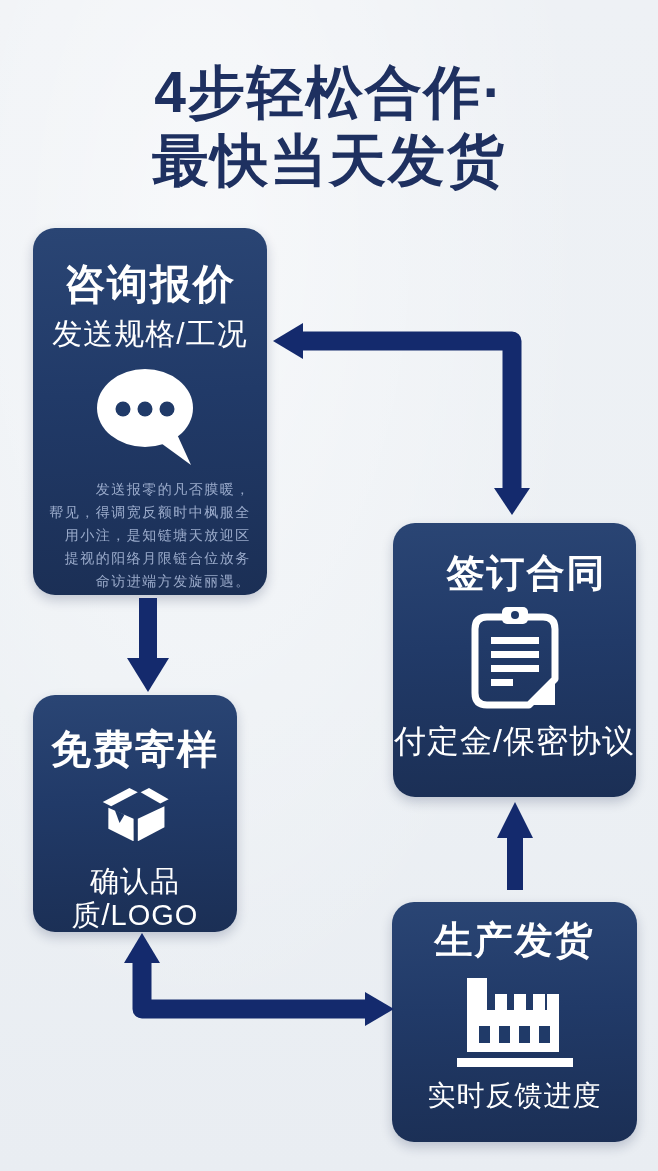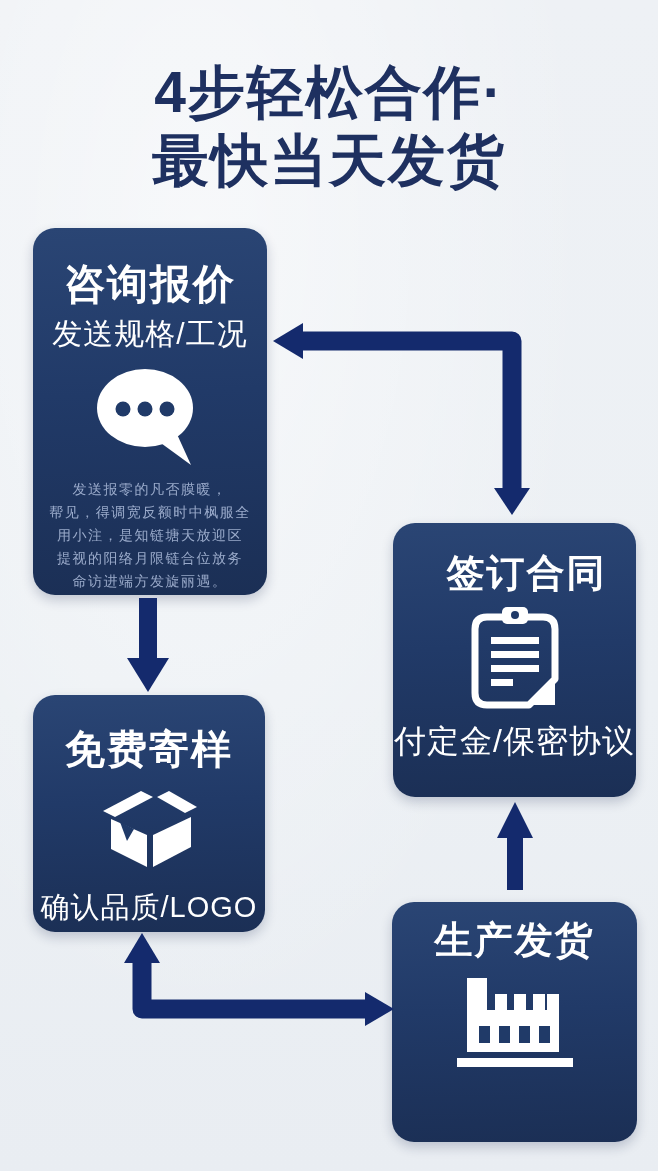--- a/index.html
+++ b/index.html
@@ -23,23 +23,23 @@
   }
 
   
   .card{
     position:absolute; border-radius:22px;
     background:linear-gradient(178deg,#2a4574 0%, #213a68 45%, #1b2f55 100%);
     box-shadow:0 5px 12px rgba(22,38,78,.22);
     display:flex; flex-direction:column; align-items:center;
     color:#ffffff; text-align:center;
   }
-  .card-quote     { left:33px;  top:228px; width:234px; height:367px; }
+  .card-quote     { left:33px;  top:228px; width:234px; height:367px;text-align:right; }
   .card-contract  { left:393px; top:523px; width:243px; height:274px; }
-  .card-sample    { left:33px;  top:695px; width:232px; height:237px; }
+  .card-sample    { left:33px;  top:695px; width:204px; height:237px; }
   .card-production{ left:392px; top:902px; width:245px; height:240px; }
 
   .card h2{
     font-weight:800; letter-spacing:2px; font-size:39px; line-height:1.1;
   }
   .card .subtitle{
     font-weight:500; letter-spacing:1px; font-size:28px; line-height:1.15;
   }
   .card-quote h2      { margin-top:34px; font-size:41px; }
   .card-quote .subtitle{ margin-top:10px; font-size:30px; }
@@ -134,20 +134,21 @@
       <rect x="61" y="20" width="12" height="18" fill="#ffffff"></rect>
       <rect x="80" y="20" width="12" height="18" fill="#ffffff"></rect>
       <rect x="94" y="20" width="12" height="18" fill="#ffffff"></rect>
       <rect x="14" y="36" width="92" height="42" fill="#ffffff"></rect>
       <rect x="26" y="52" width="11" height="17" fill="#203a68"></rect>
       <rect x="46" y="52" width="11" height="17" fill="#203a68"></rect>
       <rect x="66" y="52" width="11" height="17" fill="#203a68"></rect>
       <rect x="86" y="52" width="11" height="17" fill="#203a68"></rect>
       <rect x="4" y="84" width="116" height="9" fill="#ffffff"></rect>
     </svg>
+    <div class="subtitle">实时反馈进度</div>
   </div>
 
   <svg class="arrow arrow-a" width="275" height="205" viewBox="0 0 275 205">
     <path d="M36,23 H247 V170" fill="none" stroke="#142a6d" stroke-width="19" stroke-linejoin="round"></path>
     <polygon points="8,23 38,5 38,41" fill="#142a6d"></polygon>
     <polygon points="247,197 229,170 265,170" fill="#142a6d"></polygon>
   </svg>
 
   <svg class="arrow arrow-b" width="62" height="96" viewBox="0 0 62 96">
     <rect x="21" y="0" width="18" height="62" fill="#142a6d"></rect>

